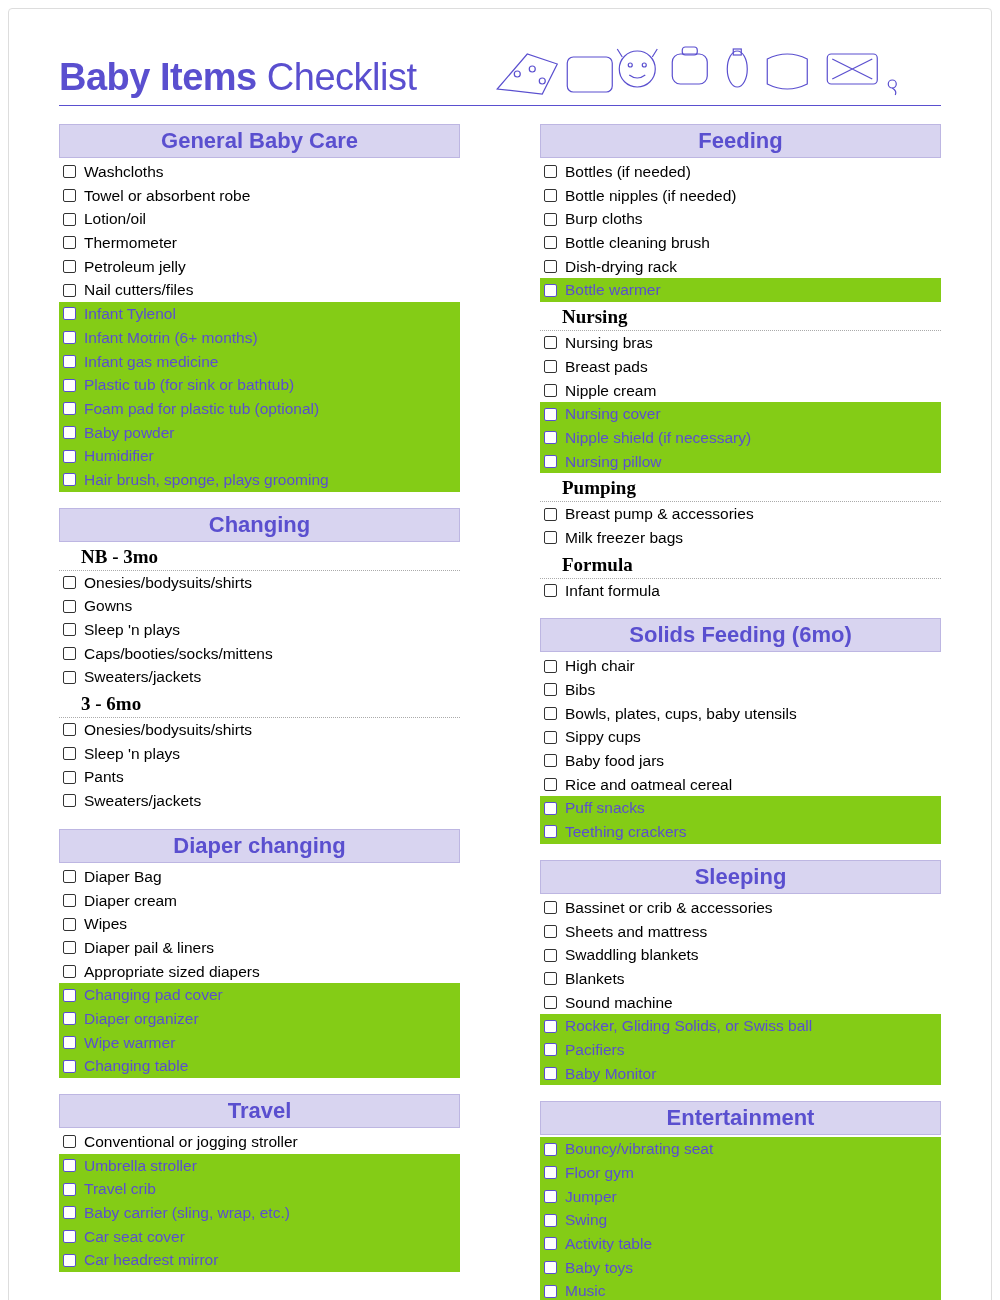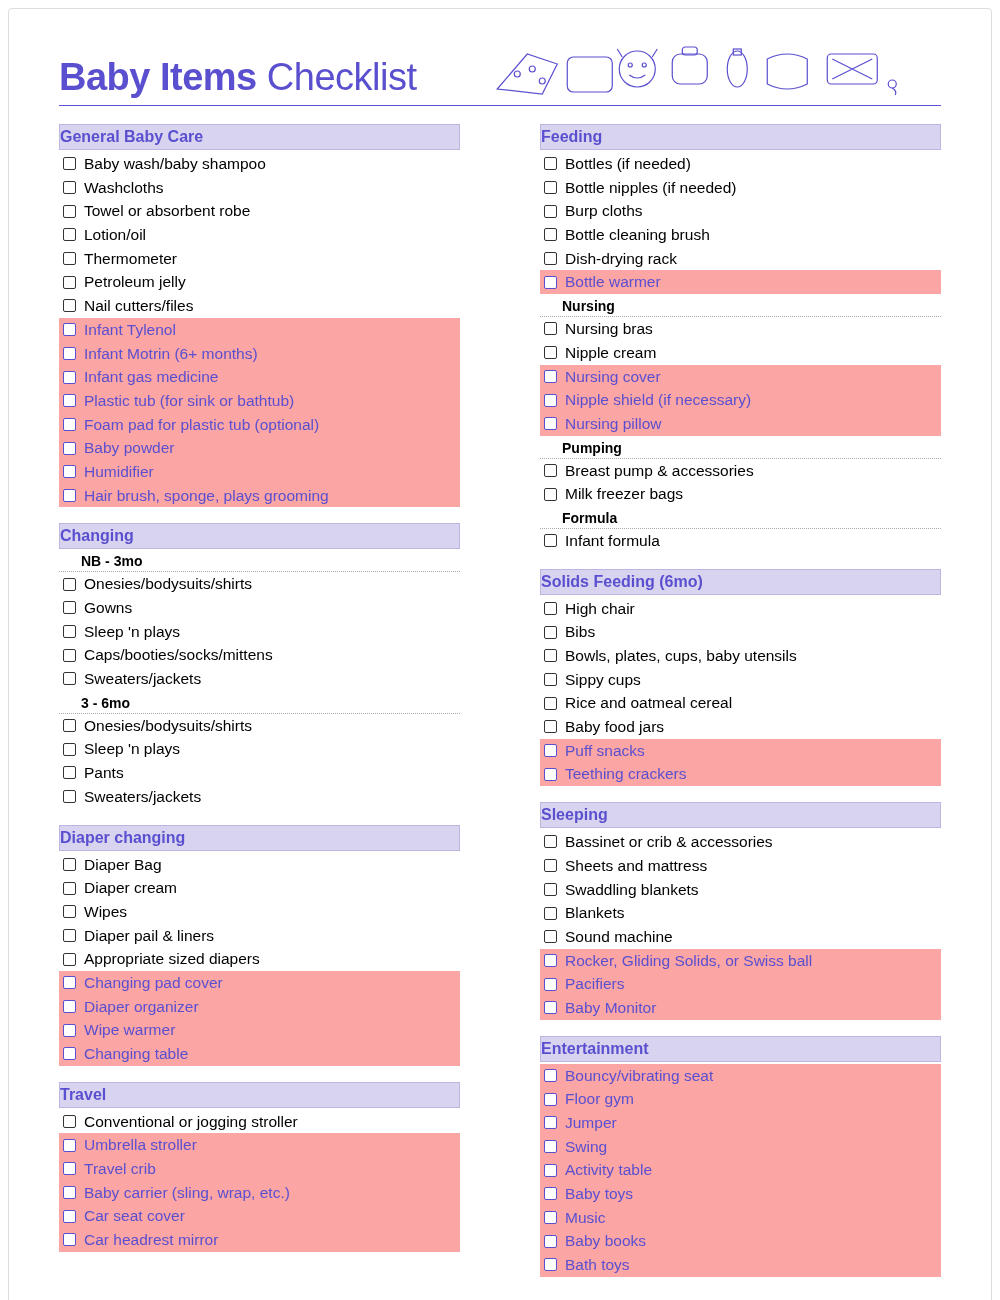--- a/index.html
+++ b/index.html
@@ -39,51 +39,52 @@
   .columns {
     display: flex;
     gap: 80px;
   }
   .col { flex: 1; }
   .section { margin-bottom: 16px; }
   .section-header {
     background: #d8d4f0;
     color: #5a4fcf;
     font-weight: 700;
-    text-align: left;
-    font-size: 16px;
+    text-align: center;
+    font-size: 22px;
     padding: 3px 0;
     border: 1px solid #bdb6e2;
     margin-bottom: 2px;
   }
   .item {
     display: flex;
     align-items: center;
     gap: 8px;
     padding: 1px 2px;
     font-size: 15.5px;
     line-height: 1.4;
   }
-  .item.hl { background: #fca5a5; color: #5a4fcf; }
+  .item.hl { background: #84cc16; color: #5a4fcf; }
   .item.hl .box { border-color: #5a4fcf; }
   .box {
     width: 13px;
     height: 13px;
     border: 1.5px solid #333;
     border-radius: 2px;
     flex-shrink: 0;
     margin-left: 2px;
     background: #fff;
   }
   .subhead {
     font-weight: 700;
-    font-size: 14px;
+    font-size: 19px;
     padding: 2px 0 2px 22px;
     border-bottom: 1px dotted #aaa;
     margin-top: 2px;
+    font-family: Liberation Serif, serif;
   }
 </style>
 </head>
 <body>
 
 <div class="page">
   <div class="header">
     <div class="title">
       <b>Baby Items</b><span> Checklist</span>
     </div>
@@ -110,24 +111,20 @@
           <path d="M405 49 Q410 52 408 56"></path>
       </g>
     </svg>
   </div>
   <div class="columns">
     <div class="col" id="col-left">
         <div class="section">
           <div class="section-header">General Baby Care</div>
           <div class="item">
             <span class="box"></span>
-            <span>Baby wash/baby shampoo</span>
-          </div>
-          <div class="item">
-            <span class="box"></span>
             <span>Washcloths</span>
           </div>
           <div class="item">
             <span class="box"></span>
             <span>Towel or absorbent robe</span>
           </div>
           <div class="item">
             <span class="box"></span>
             <span>Lotion/oil</span>
           </div>
@@ -311,20 +308,24 @@
             <span class="box"></span>
             <span>Bottle warmer</span>
           </div>
           <div class="subhead">Nursing</div>
           <div class="item">
             <span class="box"></span>
             <span>Nursing bras</span>
           </div>
           <div class="item">
             <span class="box"></span>
+            <span>Breast pads</span>
+          </div>
+          <div class="item">
+            <span class="box"></span>
             <span>Nipple cream</span>
           </div>
           <div class="item hl">
             <span class="box"></span>
             <span>Nursing cover</span>
           </div>
           <div class="item hl">
             <span class="box"></span>
             <span>Nipple shield (if necessary)</span>
           </div>
@@ -360,25 +361,25 @@
           <div class="item">
             <span class="box"></span>
             <span>Bowls, plates, cups, baby utensils</span>
           </div>
           <div class="item">
             <span class="box"></span>
             <span>Sippy cups</span>
           </div>
           <div class="item">
             <span class="box"></span>
+            <span>Baby food jars</span>
+          </div>
+          <div class="item">
+            <span class="box"></span>
             <span>Rice and oatmeal cereal</span>
-          </div>
-          <div class="item">
-            <span class="box"></span>
-            <span>Baby food jars</span>
           </div>
           <div class="item hl">
             <span class="box"></span>
             <span>Puff snacks</span>
           </div>
           <div class="item hl">
             <span class="box"></span>
             <span>Teething crackers</span>
           </div>
         </div>

